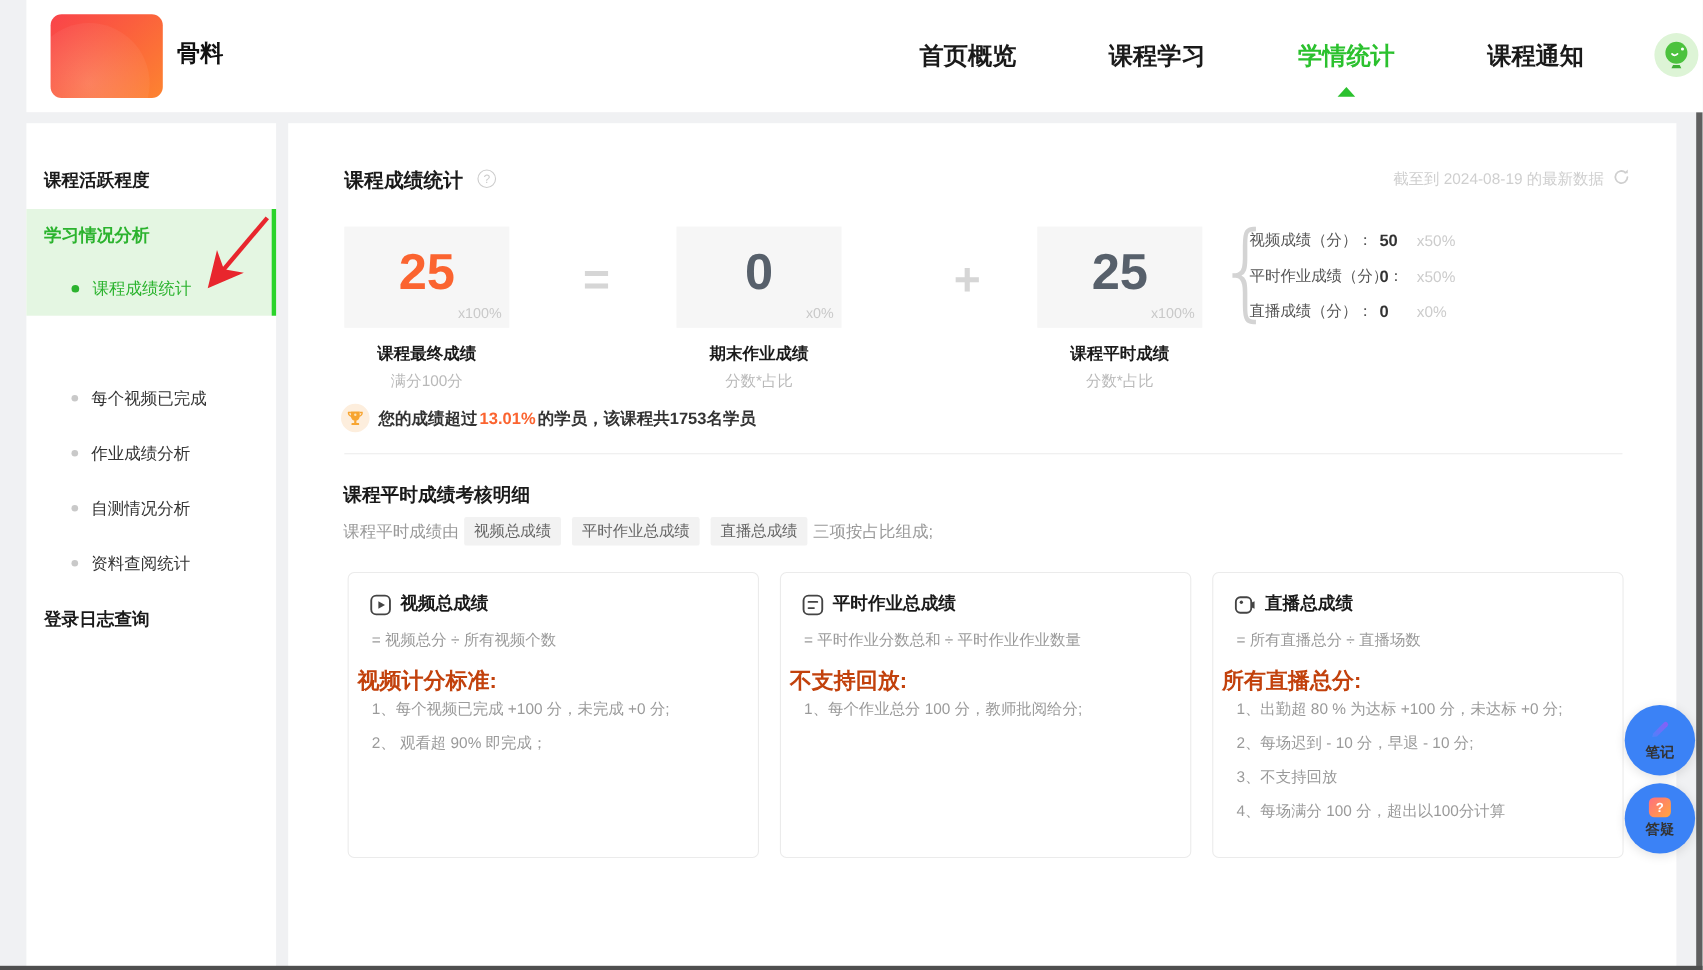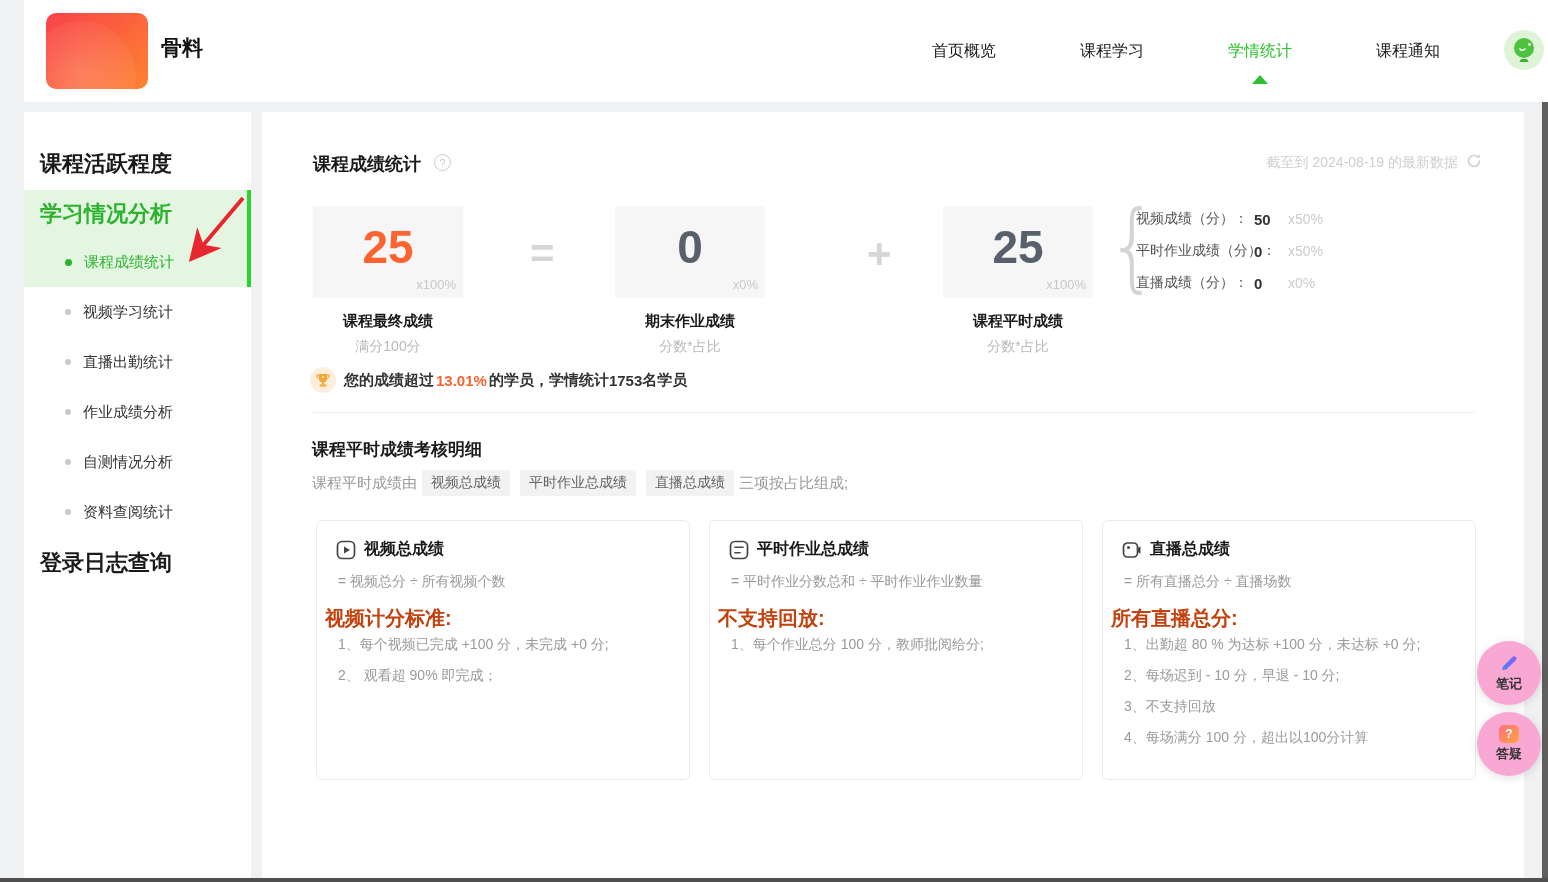--- a/index.html
+++ b/index.html
@@ -7,34 +7,34 @@
   .screen { position:relative; width:1548px; height:882px; background:#f0f1f3; overflow:hidden; }
 
   
   .header { position:absolute; left:0; top:0; width:1548px; height:102px; background:#ffffff; z-index:5;margin-left:24px; }
   .logo { position:absolute; left:22px; top:13px; width:102px; height:76px; border-radius:10px;
           background:linear-gradient(135deg,#f9434a 0%,#fb5e3e 45%,#fd8430 100%); overflow:hidden; }
   .logo::after { content:""; position:absolute; left:-20px; bottom:-42px; width:110px; height:110px;
           border-radius:50%; background:radial-gradient(circle,rgba(255,255,255,0.18),rgba(255,255,255,0.05) 70%); }
   .logo-title { position:absolute; left:137px; top:34px; font-size:21px; font-weight:700; color:#111; }
   .nav { position:absolute; right:132px; top:0; height:102px; display:flex; align-items:center; gap:84px; }
-  .nav-item { position:relative; font-size:16px; font-weight:400; color:#1a1a1a; cursor:pointer; white-space:nowrap; }
+  .nav-item { position:relative; font-size:22px; font-weight:700; color:#1a1a1a; cursor:pointer; white-space:nowrap; }
   .nav-item.active { color:#2bc12e; }
   .nav-item.active .tri { position:absolute; left:50%; transform:translateX(-50%); bottom:-22px; width:0; height:0;
           border-left:8px solid transparent; border-right:8px solid transparent; border-bottom:9px solid #2bc12e; }
   .avatar { position:absolute; right:28px; top:30px; width:40px; height:40px; border-radius:50%;
           background:#ddf4d6; display:flex; align-items:center; justify-content:center; cursor:pointer; }
 
   
   .sidebar { position:absolute; left:24px; top:112px; width:227px; height:770px; background:#fff; }
   .main    { position:absolute; left:262px; top:112px; width:1262px; height:770px; background:#fff; }
 
   
   .sb-row { position:absolute; left:0; width:227px; height:50px; display:flex; align-items:center; }
-  .sb-head { padding-left:16px; font-size:22px; font-weight:700; color:#1a1a1a; }
+  .sb-head { padding-left:16px; font-size:16px; font-weight:700; color:#1a1a1a; }
   .sb-item { padding-left:41px; font-size:15px; color:#333; cursor:pointer; }
   .sb-item .dot { width:6px; height:6px; border-radius:50%; background:#c9c9c9; margin-right:12px; flex:0 0 auto; }
   .sb-active-bg { position:absolute; left:0; top:78px; width:227px; height:97px; background:#e4f6e2;
                   border-right:4px solid #2bd42b; }
   .sb-green { color:#2bb32e !important; }
   .sb-item.current { color:#2bb32e; }
   .sb-item.current .dot { background:#2bb32e; width:7px; height:7px; }
   .arrow-svg { position:absolute; left:0; top:0; width:227px; height:770px; pointer-events:none; z-index:4; }
 
   
@@ -73,21 +73,21 @@
   .tag { background:#f2f2f2; color:#666; padding:4px 9px; border-radius:2px; margin:0 5px; font-size:14px; }
   .d-card { position:absolute; top:408px; width:374px; height:260px; border:1px solid #ebebeb; border-radius:6px; background:#fff; }
   .dc-head { position:absolute; left:19px; top:18px; display:flex; align-items:center; }
   .dc-head .ic { width:20px; height:20px; margin-right:8px; color:#444; }
   .dc-head .t { font-size:16px; font-weight:700; color:#1a1a1a; }
   .dc-formula { position:absolute; left:21px; top:52px; font-size:14px; color:#9a9a9a; }
   .dc-std { position:absolute; left:8px; top:84px; font-size:20px; font-weight:700; color:#c2410c; }
   .dc-rule { position:absolute; left:21px; font-size:14px; color:#9a9a9a; white-space:nowrap; }
 
   
-  .float-btn { position:absolute; left:1477px; width:64px; height:64px; border-radius:50%; background:#f9a8d4;
+  .float-btn { position:absolute; left:1477px; width:64px; height:64px; border-radius:50%; background:#3b82f6;
                box-shadow:0 2px 10px rgba(0,0,0,0.12); display:flex; flex-direction:column; align-items:center;
                justify-content:center; cursor:pointer; z-index:6; }
   .float-btn .lbl { font-size:13px; font-weight:700; color:#333; margin-top:2px; }
   .qa-bubble { width:20px; height:18px; border-radius:5px; background:linear-gradient(135deg,#ff6f80,#ffa63c);
                color:#fff; font-size:12px; font-weight:700; display:flex; align-items:center; justify-content:center; }
 
   
   .vscroll { position:absolute; right:0; top:102px; width:6px; height:780px; background:#5f5f5f; }
   .hscroll { position:absolute; left:0; bottom:0; width:1548px; height:4px; background:#4f4f4f; }
 </style>
@@ -121,27 +121,23 @@
   <div class="sidebar">
     <div class="sb-active-bg"></div>
 
     <div class="sb-row sb-head" style="top:27px">课程活跃程度</div>
     <div class="sb-row sb-head sb-green" style="top:77px">学习情况分析</div>
 
     <div class="sb-row sb-item current" style="top:125px">
       <span class="dot"></span>
       <span>课程成绩统计</span>
     </div>
-    <div class="sb-row sb-item" style="top:175px">
-      <span class="dot"></span>
-      <span>视频学习统计</span>
-    </div>
     <div class="sb-row sb-item" style="top:225px">
       <span class="dot"></span>
-      <span>直播出勤统计</span>
+      <span>每个视频已完成</span>
     </div>
     <div class="sb-row sb-item" style="top:325px">
       <span class="dot"></span>
       <span>自测情况分析</span>
     </div>
     <div class="sb-row sb-item" style="top:275px">
       <span class="dot"></span>
       <span>作业成绩分析</span>
     </div>
     <div class="sb-row sb-item" style="top:375px">
@@ -219,21 +215,21 @@
         <svg width="16" height="16" viewBox="0 0 16 16">
           <path d="M4 2 h8 v4.5 a4 4 0 0 1 -8 0 Z" fill="#f7a531"></path>
           <path d="M4 3 H1.8 a3 3 0 0 0 2.6 3.4 M12 3 h2.2 a3 3 0 0 1 -2.6 3.4" stroke="#f7a531" stroke-width="1.2" fill="none"></path>
           <rect x="7" y="10" width="2" height="2.6" fill="#f7a531"></rect>
           <rect x="4.5" y="12.6" width="7" height="1.8" rx="0.6" fill="#f7a531"></rect>
           <circle cx="8" cy="5" r="1.1" fill="#fde4b8"></circle>
         </svg>
       </span>
       <span>您的成绩超过 </span>
       <span class="orange">13.01%</span>
-      <span> 的学员，学情统计 </span>
+      <span> 的学员，该课程共 </span>
       <span>1753</span>
       <span> 名学员</span>
     </div>
 
     <div class="divider"></div>
 
     <div class="d-title">课程平时成绩考核明细</div>
     <div class="compose">
       <span>课程平时成绩由</span>
       <span class="tag">视频总成绩</span>

